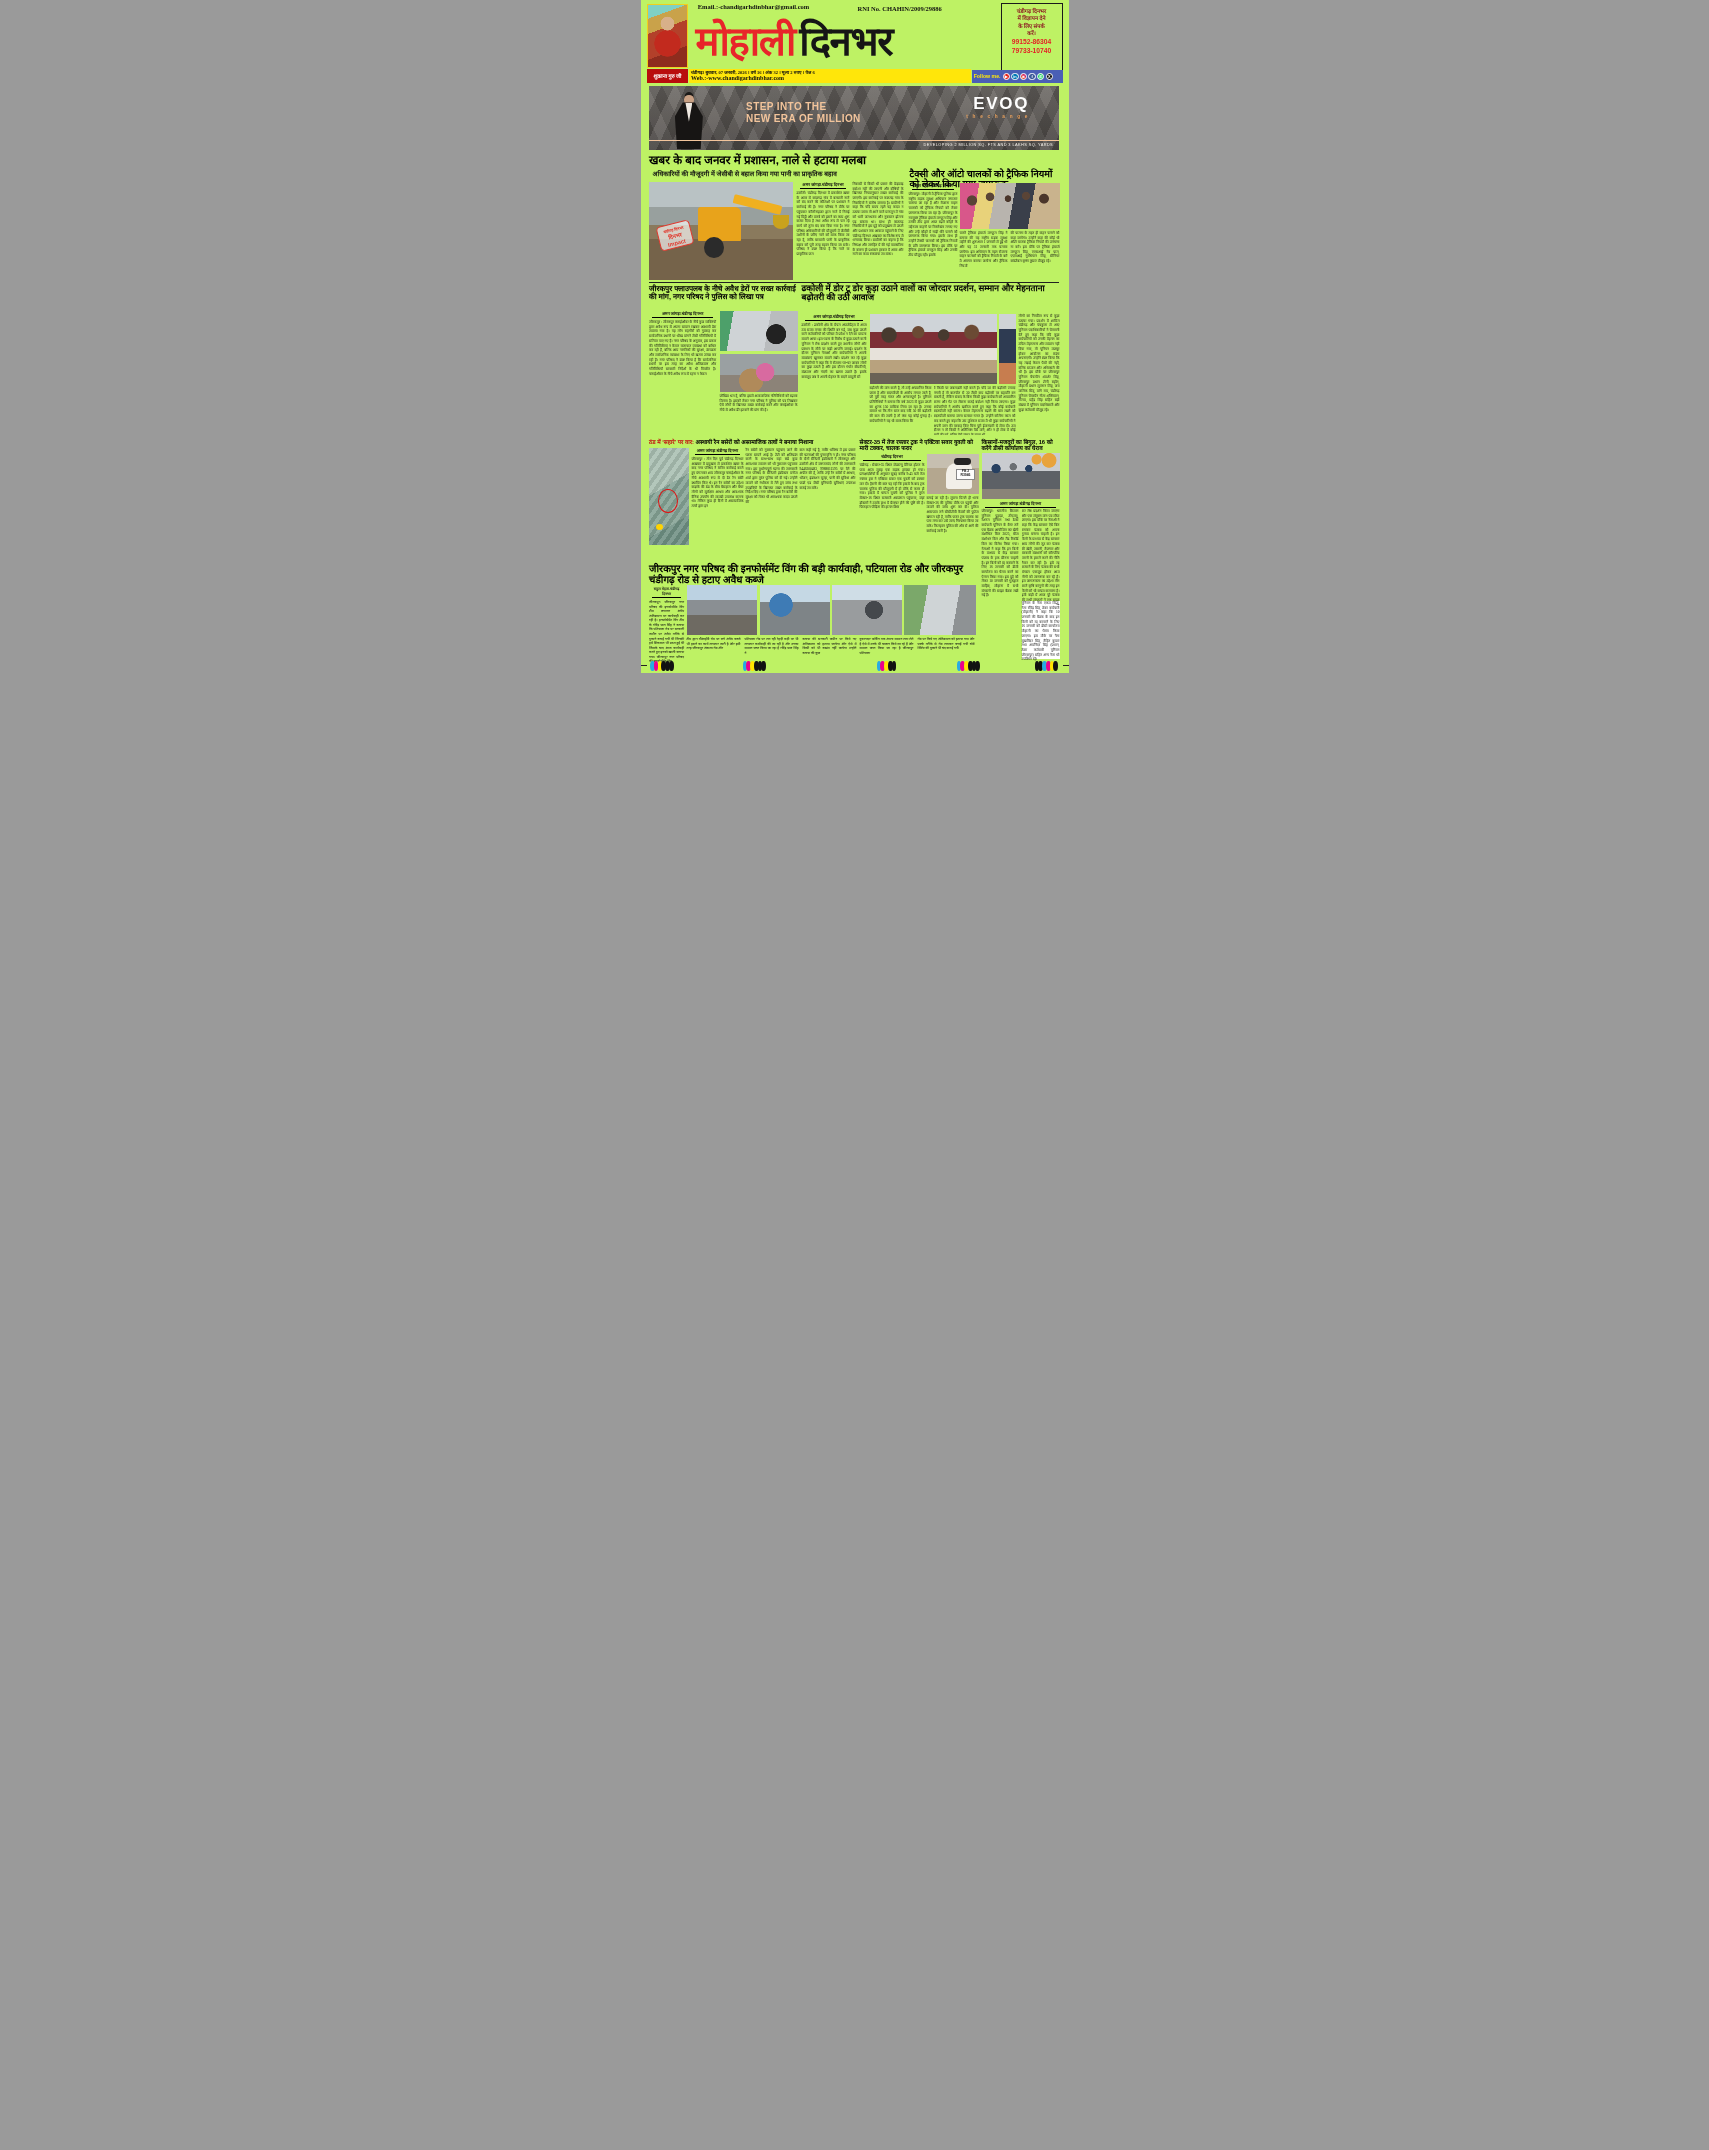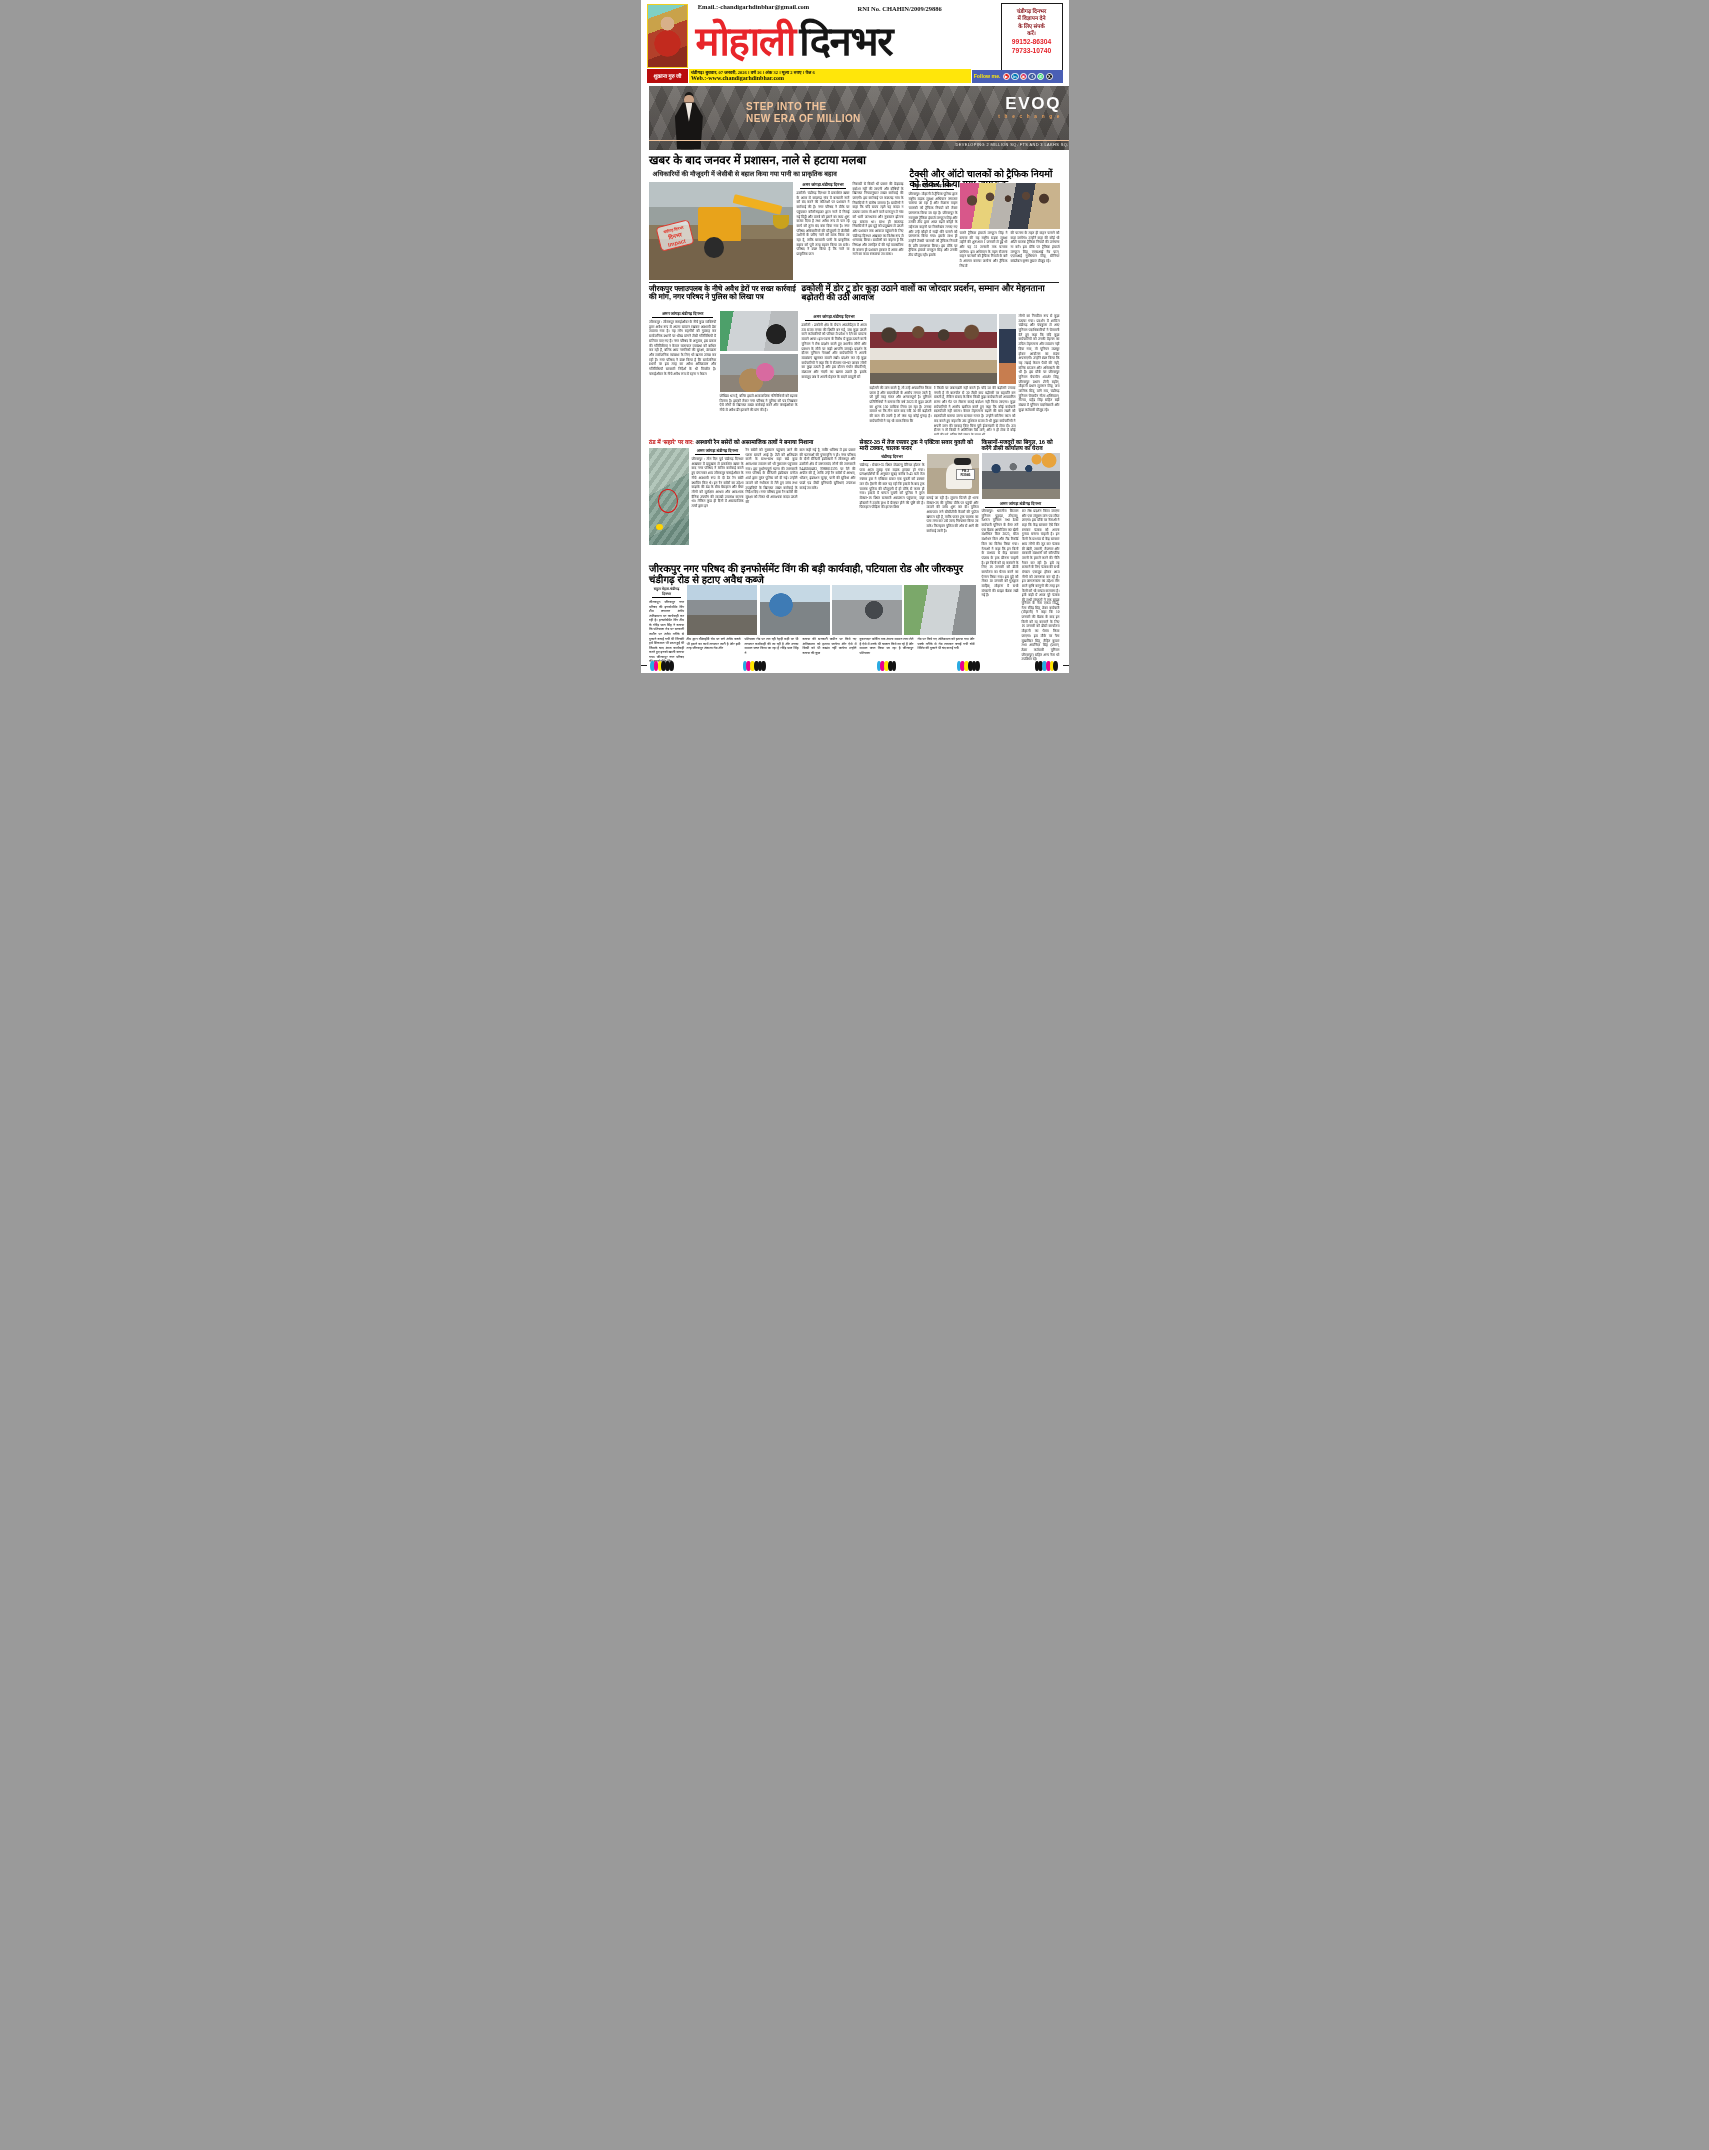--- a/index.html
+++ b/index.html
@@ -1,16 +1,16 @@
 <!DOCTYPE html>
 <html style="font-size:6.9px"><head>
 <meta charset="utf-8">
 <style>
   html,body{margin:0;padding:0;background:#9a9a9a;}
-  .page{position:relative;width:428px;height:673px;margin:0 auto;background:#ffffff;
+  .page{position:relative;width:428px;height:673px;margin:0 auto;background:#bef264;
         font-family:"Liberation Serif",serif;color:#111;overflow:hidden;}
   .abs{position:absolute;}
   
   .guru-photo{left:6.5px;top:4.3px;width:41px;height:64px;border:1.7px solid #f2cf1c;box-sizing:border-box;
     background:
       radial-gradient(circle at 50% 30%, #d8b08a 0 14%, transparent 15%),
       radial-gradient(circle at 50% 62%, #c22a1e 0 30%, transparent 31%),
       linear-gradient(160deg,#7fd0c4 0 18%,#c9a24a 18% 38%,#b3402a 38% 72%,#8e2c1e 72% 100%);}
   .guru-label{left:6.5px;top:69px;width:41px;height:13.8px;background:#b90d0d;color:#fff;
     display:flex;align-items:center;justify-content:center;font-weight:bold;font-size:5.4px;}
@@ -30,21 +30,21 @@
   .followme{left:331px;top:70px;width:91px;height:12.5px;background:#4a5fb5;display:flex;align-items:center;
     gap:1.3px;padding:0 2.2px;box-sizing:border-box;}
   .followme .fl{color:#ffe60a;font-weight:800;font-size:5.2px;font-family:"Liberation Sans",sans-serif;margin-right:0.9px;}
   .sic{width:7.3px;height:7.3px;border-radius:50%;display:flex;align-items:center;justify-content:center;
     color:#fff;font-size:3.9px;font-weight:bold;font-family:"Liberation Sans",sans-serif;border:0.4px solid #fff;box-sizing:border-box;}
   
   .banner{left:8.6px;top:86px;width:410px;height:64px;color:#f2c49b;overflow:hidden;
     background:
      repeating-linear-gradient(115deg, rgba(255,255,255,.06) 0 11.2px, rgba(0,0,0,.14) 11.2px 22.4px),
      repeating-linear-gradient(65deg, rgba(0,0,0,.10) 0 13px, rgba(255,255,255,.04) 13px 26px),
-     linear-gradient(#6d6965,#55514e); padding-left: 32px;}
+     linear-gradient(#6d6965,#55514e);}
   .b-man{left:22.4px;top:5.2px;width:37px;height:58px;}
   .b-man .head{position:absolute;left:13px;top:0.9px;width:9.5px;height:11.2px;border-radius:50% 50% 45% 45%;background:#caa184;border-top:3px solid #1c1a18;}
   .b-man .body{position:absolute;left:3.4px;top:11.2px;width:28px;height:47px;background:#171514;
      clip-path:polygon(28% 0,72% 0,100% 30%,92% 100%,8% 100%,0 30%);}
   .b-man .shirt{position:absolute;left:14px;top:11.6px;width:6.9px;height:19px;background:#efe9e2;clip-path:polygon(0 0,100% 0,50% 100%);}
   .b-txt{left:97px;top:14.6px;font-family:"Liberation Sans",sans-serif;font-weight:bold;
     font-size:10px;letter-spacing:0.4px;line-height:1.25;color:#f2c49b;}
   .b-logo{right:30px;top:7.7px;left:auto;text-align:right;font-family:"Liberation Sans",sans-serif;}
   .b-logo .ev{font-size:17px;font-weight:800;color:#fefefe;letter-spacing:1.7px;}
   .b-logo .tc{font-size:4.7px;letter-spacing:1.7px;color:#e8a05c;font-weight:bold;}

